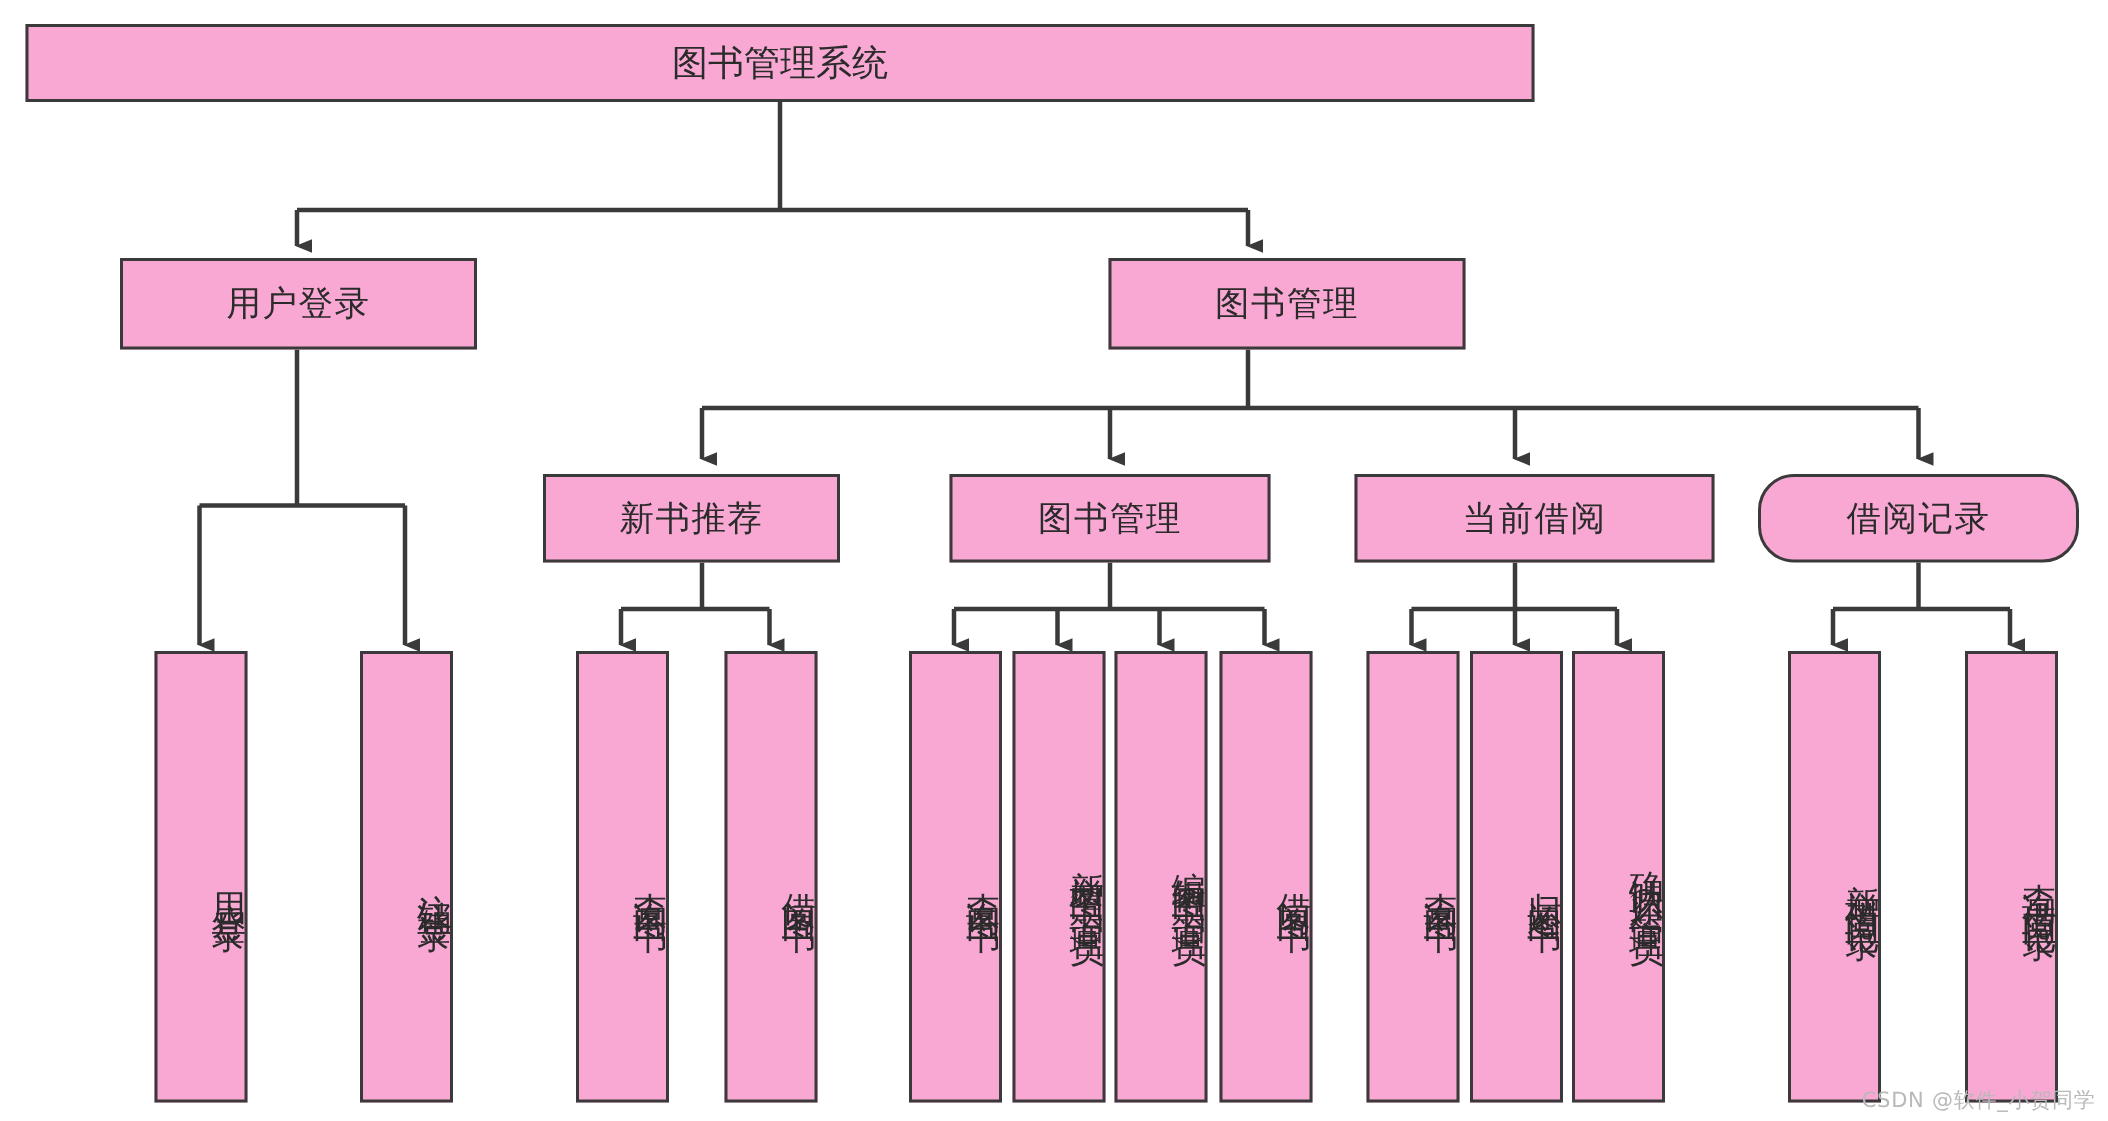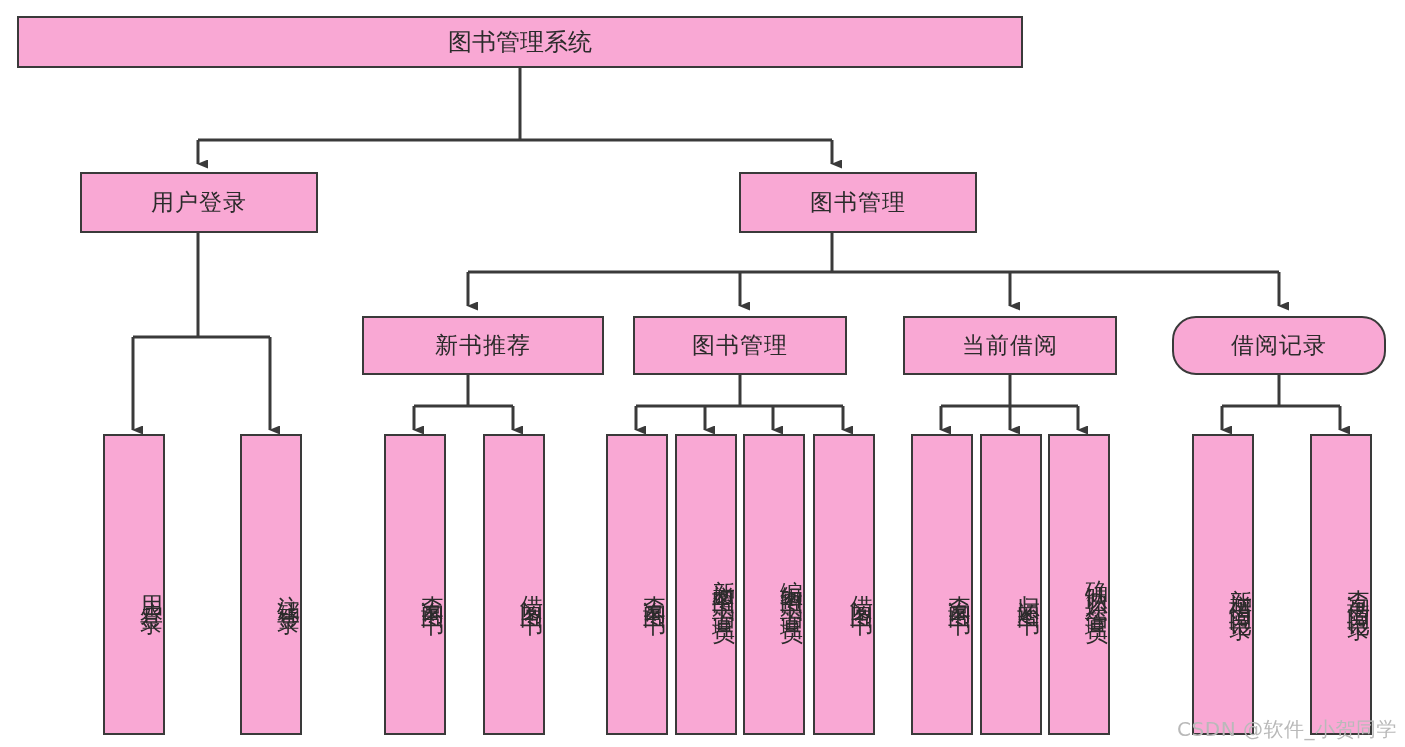--- a/index.html
+++ b/index.html
@@ -5,21 +5,21 @@
   html,body{margin:0;padding:0;background:#ffffff;}
   body{font-family:"DejaVu Sans","Liberation Sans",sans-serif;}
   #stage{position:relative;width:1405px;height:747px;background:#ffffff;overflow:hidden;}
   svg#wires{position:absolute;left:0;top:0;width:1405px;height:747px;pointer-events:none;}
   .node{position:absolute;box-sizing:border-box;background:#f9a8d4;border:2.5px solid #3a3a3a;
         display:flex;align-items:center;justify-content:center;color:#2b2b2b;}
   .node.h{font-size:23px;letter-spacing:1px;}
   .node.root{font-size:24px;}
   .node.v{writing-mode:vertical-rl;text-orientation:upright;font-size:23px;
           letter-spacing:6px;line-height:1.0;padding-top:8px;white-space:nowrap;align-items:flex-start;}
-  .wm{position:absolute;right:8px;bottom:4px;font-size:20px;color:#b9b9b9;letter-spacing:.5px;
+  .wm{position:absolute;right:8px;bottom:4px;font-size:14px;color:#b9b9b9;letter-spacing:.5px;
       white-space:nowrap;}
 </style>
 </head>
 <body>
 
 <div id="stage">
 
   <svg id="wires" viewBox="0 0 1405 747" xmlns="http://www.w3.org/2000/svg">
     <defs>
       <marker id="ah" markerWidth="10" markerHeight="11" refX="4.5" refY="10" orient="auto" markerUnits="userSpaceOnUse">
@@ -68,23 +68,23 @@
       <path d="M1222,406 L1222,430" marker-end="url(#ah)"></path>
       <path d="M1340,406 L1340,430" marker-end="url(#ah)"></path>
     </g>
   </svg>
 
   <div class="node root" style="left:17px;top:16px;width:1006px;height:52px;">图书管理系统</div>
 
   <div class="node h" style="left:80px;top:172px;width:238px;height:61px;">用户登录</div>
   <div class="node h" style="left:739px;top:172px;width:238px;height:61px;">图书管理</div>
 
-  <div class="node h" style="left:362px;top:316px;width:242px;height:59px;">新书推荐</div>
+  <div class="node h" style="left:362px;top:316px;width:198px;height:59px;">新书推荐</div>
   <div class="node h" style="left:633px;top:316px;width:214px;height:59px;">图书管理</div>
-  <div class="node h" style="left:903px;top:316px;width:214px;height:59px;">当前借阅</div>
+  <div class="node h" style="left:903px;top:316px;width:240px;height:59px;">当前借阅</div>
   <div class="node h" style="left:1172px;top:316px;width:214px;height:59px;border-radius:24px;">借阅记录</div>
 
   <div class="node v" style="left:103px;top:434px;width:62px;height:301px;">用户登录</div>
   <div class="node v" style="left:240px;top:434px;width:62px;height:301px;">注销登录</div>
 
   <div class="node v" style="left:384px;top:434px;width:62px;height:301px;">查询图书</div>
   <div class="node v" style="left:483px;top:434px;width:62px;height:301px;">借阅图书</div>
 
   <div class="node v" style="left:606px;top:434px;width:62px;height:301px;">查询图书</div>
   <div class="node v" style="left:675px;top:434px;width:62px;height:301px;">新增图书（管理员）</div>

